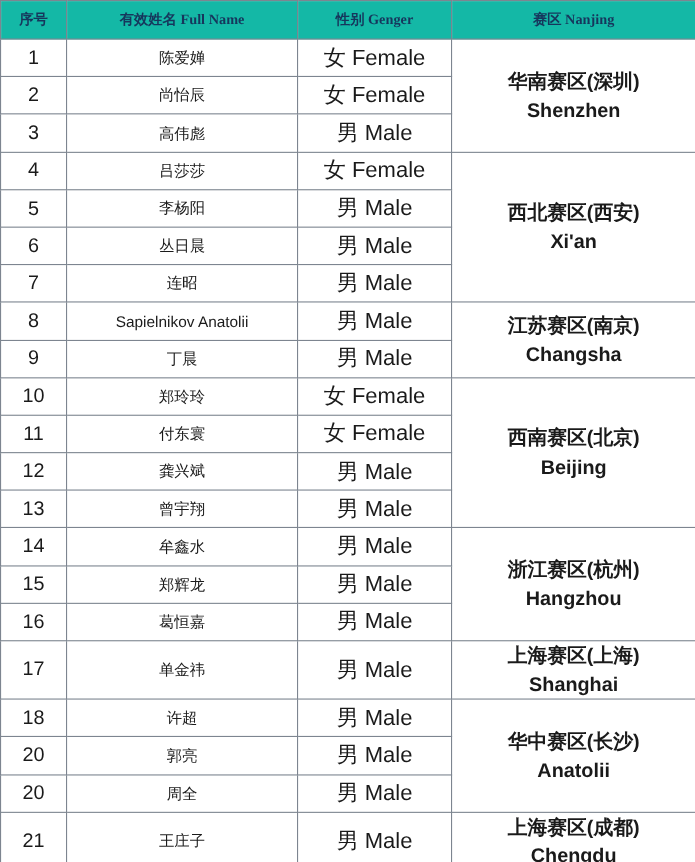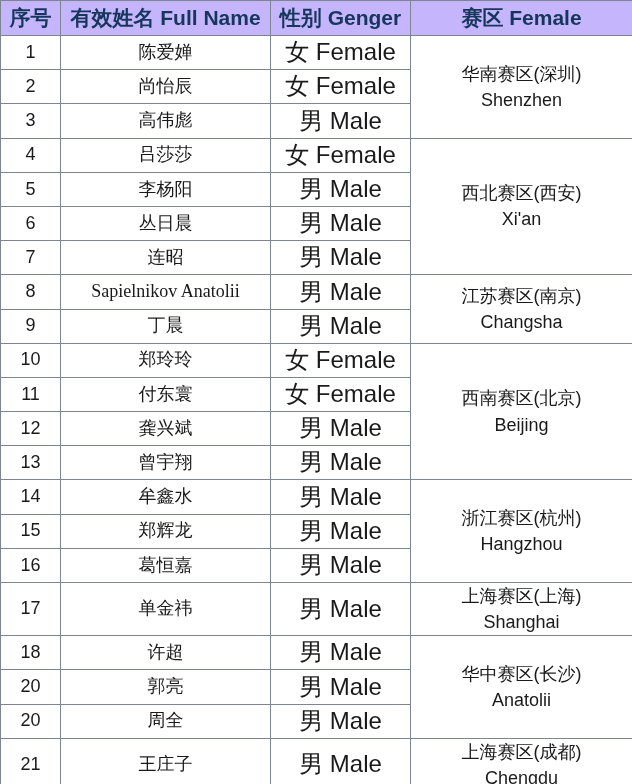--- a/index.html
+++ b/index.html
@@ -20,54 +20,55 @@
     table-layout: fixed;
   }
   table.roster th,
   table.roster td {
     border: 1px solid #7d8590;
     text-align: center;
     vertical-align: middle;
     padding: 0;
   }
   thead th {
-    background: #c4b5fd;
+    background: #14b8a6;
     color: #16365c;
     font-weight: bold;
-    font-size: 21px;
+    font-size: 13px;
     height: 34px;
     border-top: 2px solid #16365c;
     border-bottom: 2px solid #16365c;
     line-height: 1.2;
+    font-family: Liberation Serif, serif;
   }
   col.c-no    { width: 60px; }
   col.c-name  { width: 210px; }
   col.c-gen   { width: 140px; }
   col.c-reg   { width: 222px; }
 
   tbody td {
     font-size: 18px;
     height: 33.2px;
     line-height: 1.2;
     background: #ffffff;
   }
   td.cell-no {
     font-size: 18px;
   }
   td.cell-name {
-    font-size: 18px;
-    font-family: Liberation Serif, serif;
+    font-size: 14px;
   }
   td.cell-gender {
-    font-size: 24px;
+    font-size: 20px;
     margin-top: 21px;
   }
   td.cell-region {
     font-size: 18px;
     line-height: 1.45;
+    font-weight: bold;
   }
   td.cell-region .region-cn {
     display: block;
   }
   td.cell-region .region-en {
     display: block;
     text-align: center;
   }
   tbody tr:last-child td {
     border-bottom: 2px solid #16365c;
@@ -81,21 +82,21 @@
     <col class="c-no">
     <col class="c-name">
     <col class="c-gen">
     <col class="c-reg">
   </colgroup>
   <thead>
     <tr>
       <th>序号</th>
       <th>有效姓名 Full Name</th>
       <th>性别 Genger</th>
-      <th>赛区 Female</th>
+      <th>赛区 Nanjing</th>
     </tr>
   </thead>
   <tbody id="roster-body">
       <tr>
         <td class="cell-no">1</td>
         <td class="cell-name">陈爱婵</td>
         <td class="cell-gender">女 Female</td>
         <td class="cell-region" rowspan="3">
           <span class="region-cn">华南赛区(深圳)</span>
           <span class="region-en">Shenzhen</span>

